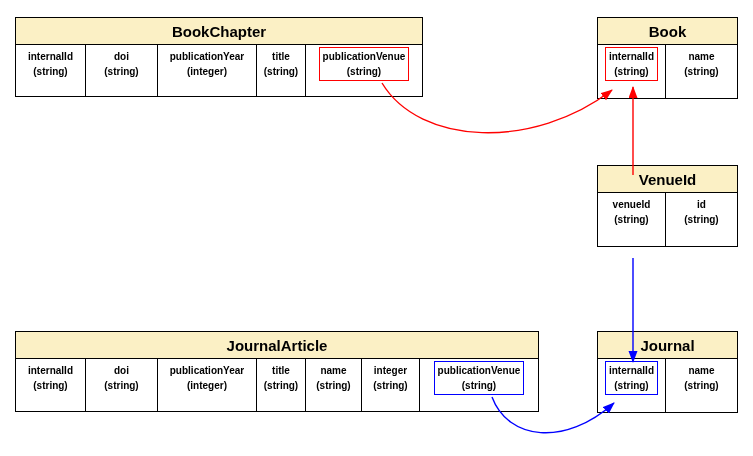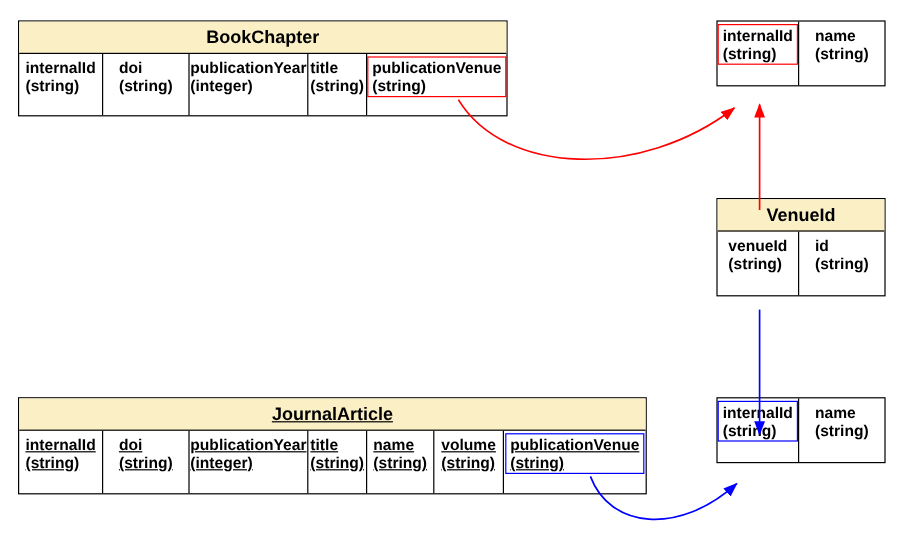--- a/index.html
+++ b/index.html
@@ -35,23 +35,24 @@
     flex: 0 0 auto;
     display: flex;
     justify-content: center;
     align-items: flex-start;
     padding-top: 2px;
     overflow: visible;
   }
   .cell.last { border-right: none; flex: 1 1 auto; }
   .cellbox {
     font-weight: 700;
-    font-size: 13px;
+    font-size: 10px;
     line-height: 15px;
     color: #000;
+    text-align: center;
     padding: 1px 3px;
     border: 1.4px solid transparent;
     white-space: nowrap;
   }
   .cellbox.hl { border-style: solid; }
   svg.overlay {
     position: absolute;
     left: 0; top: 0;
     z-index: 5;
     pointer-events: none;
@@ -92,20 +93,21 @@
       <div class="cell last">
         <div class="cellbox hl" style="border-color: rgb(255, 0, 0);">
           <div>publicationVenue</div>
           <div>(string)</div>
         </div>
       </div>
     </div>
   </div>
 
   <div class="table" style="left:597px; top:17px; width:141px;">
+    <div class="thead" style="background-color: rgb(251, 240, 197);">Book</div>
     <div class="tbody" style="height:53px;">
       <div class="cell" style="width:68px">
         <div class="cellbox hl" style="border-color: rgb(255, 0, 0);">
           <div>internalId</div>
           <div>(string)</div>
         </div>
       </div>
       <div class="cell last">
         <div class="cellbox">
           <div>name</div>
@@ -126,21 +128,21 @@
       </div>
       <div class="cell last">
         <div class="cellbox">
           <div>id</div>
           <div>(string)</div>
         </div>
       </div>
     </div>
   </div>
 
-  <div class="table" style="left:15px; top:331px; width:524px;text-decoration:underline;">
+  <div class="table" style="left:15px; top:331px; width:524px;">
     <div class="thead" style="background-color: rgb(251, 240, 197);">JournalArticle</div>
     <div class="tbody" style="height:52px;">
       <div class="cell" style="width:70px">
         <div class="cellbox">
           <div>internalId</div>
           <div>(string)</div>
         </div>
       </div>
       <div class="cell" style="width:72px">
         <div class="cellbox">
@@ -161,34 +163,35 @@
         </div>
       </div>
       <div class="cell" style="width:56px">
         <div class="cellbox">
           <div>name</div>
           <div>(string)</div>
         </div>
       </div>
       <div class="cell" style="width:58px">
         <div class="cellbox">
-          <div>volume</div>
+          <div>integer</div>
           <div>(string)</div>
         </div>
       </div>
       <div class="cell last">
         <div class="cellbox hl" style="border-color: rgb(0, 0, 255);">
           <div>publicationVenue</div>
           <div>(string)</div>
         </div>
       </div>
     </div>
   </div>
 
   <div class="table" style="left:597px; top:331px; width:141px;">
+    <div class="thead" style="background-color: rgb(251, 240, 197);">Journal</div>
     <div class="tbody" style="height:53px;">
       <div class="cell" style="width:68px">
         <div class="cellbox hl" style="border-color: rgb(0, 0, 255);">
           <div>internalId</div>
           <div>(string)</div>
         </div>
       </div>
       <div class="cell last">
         <div class="cellbox">
           <div>name</div>

